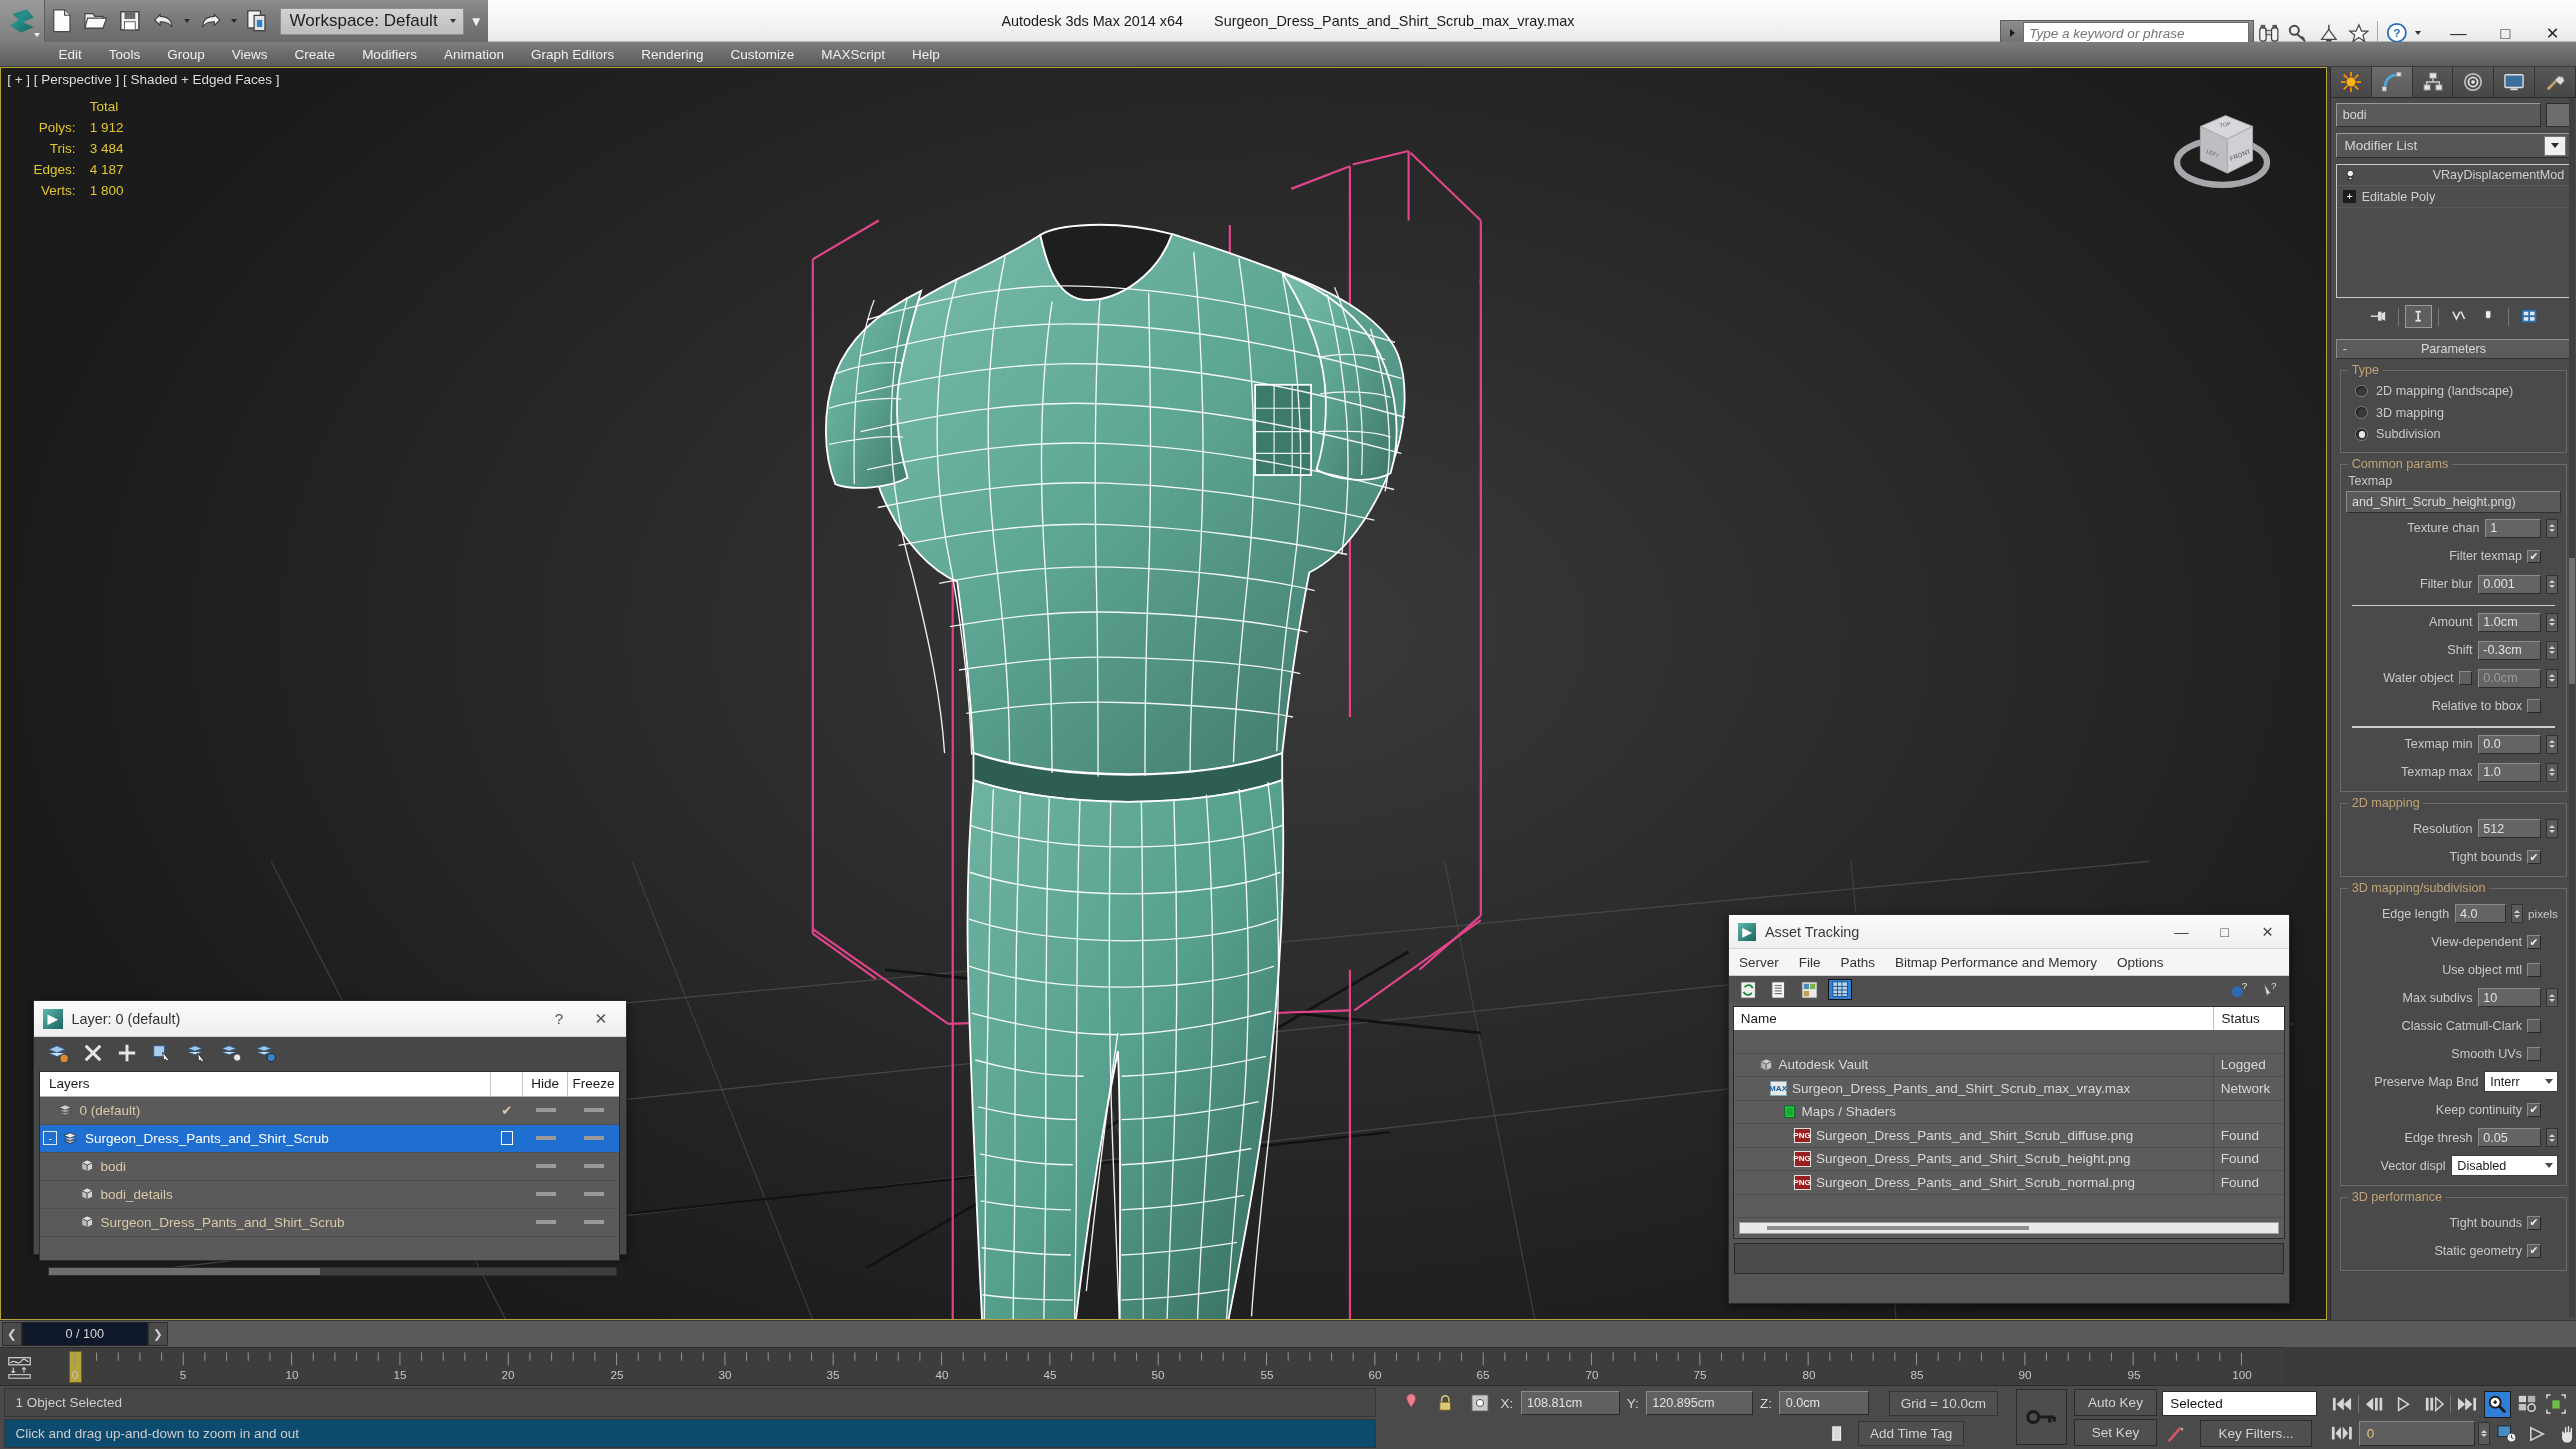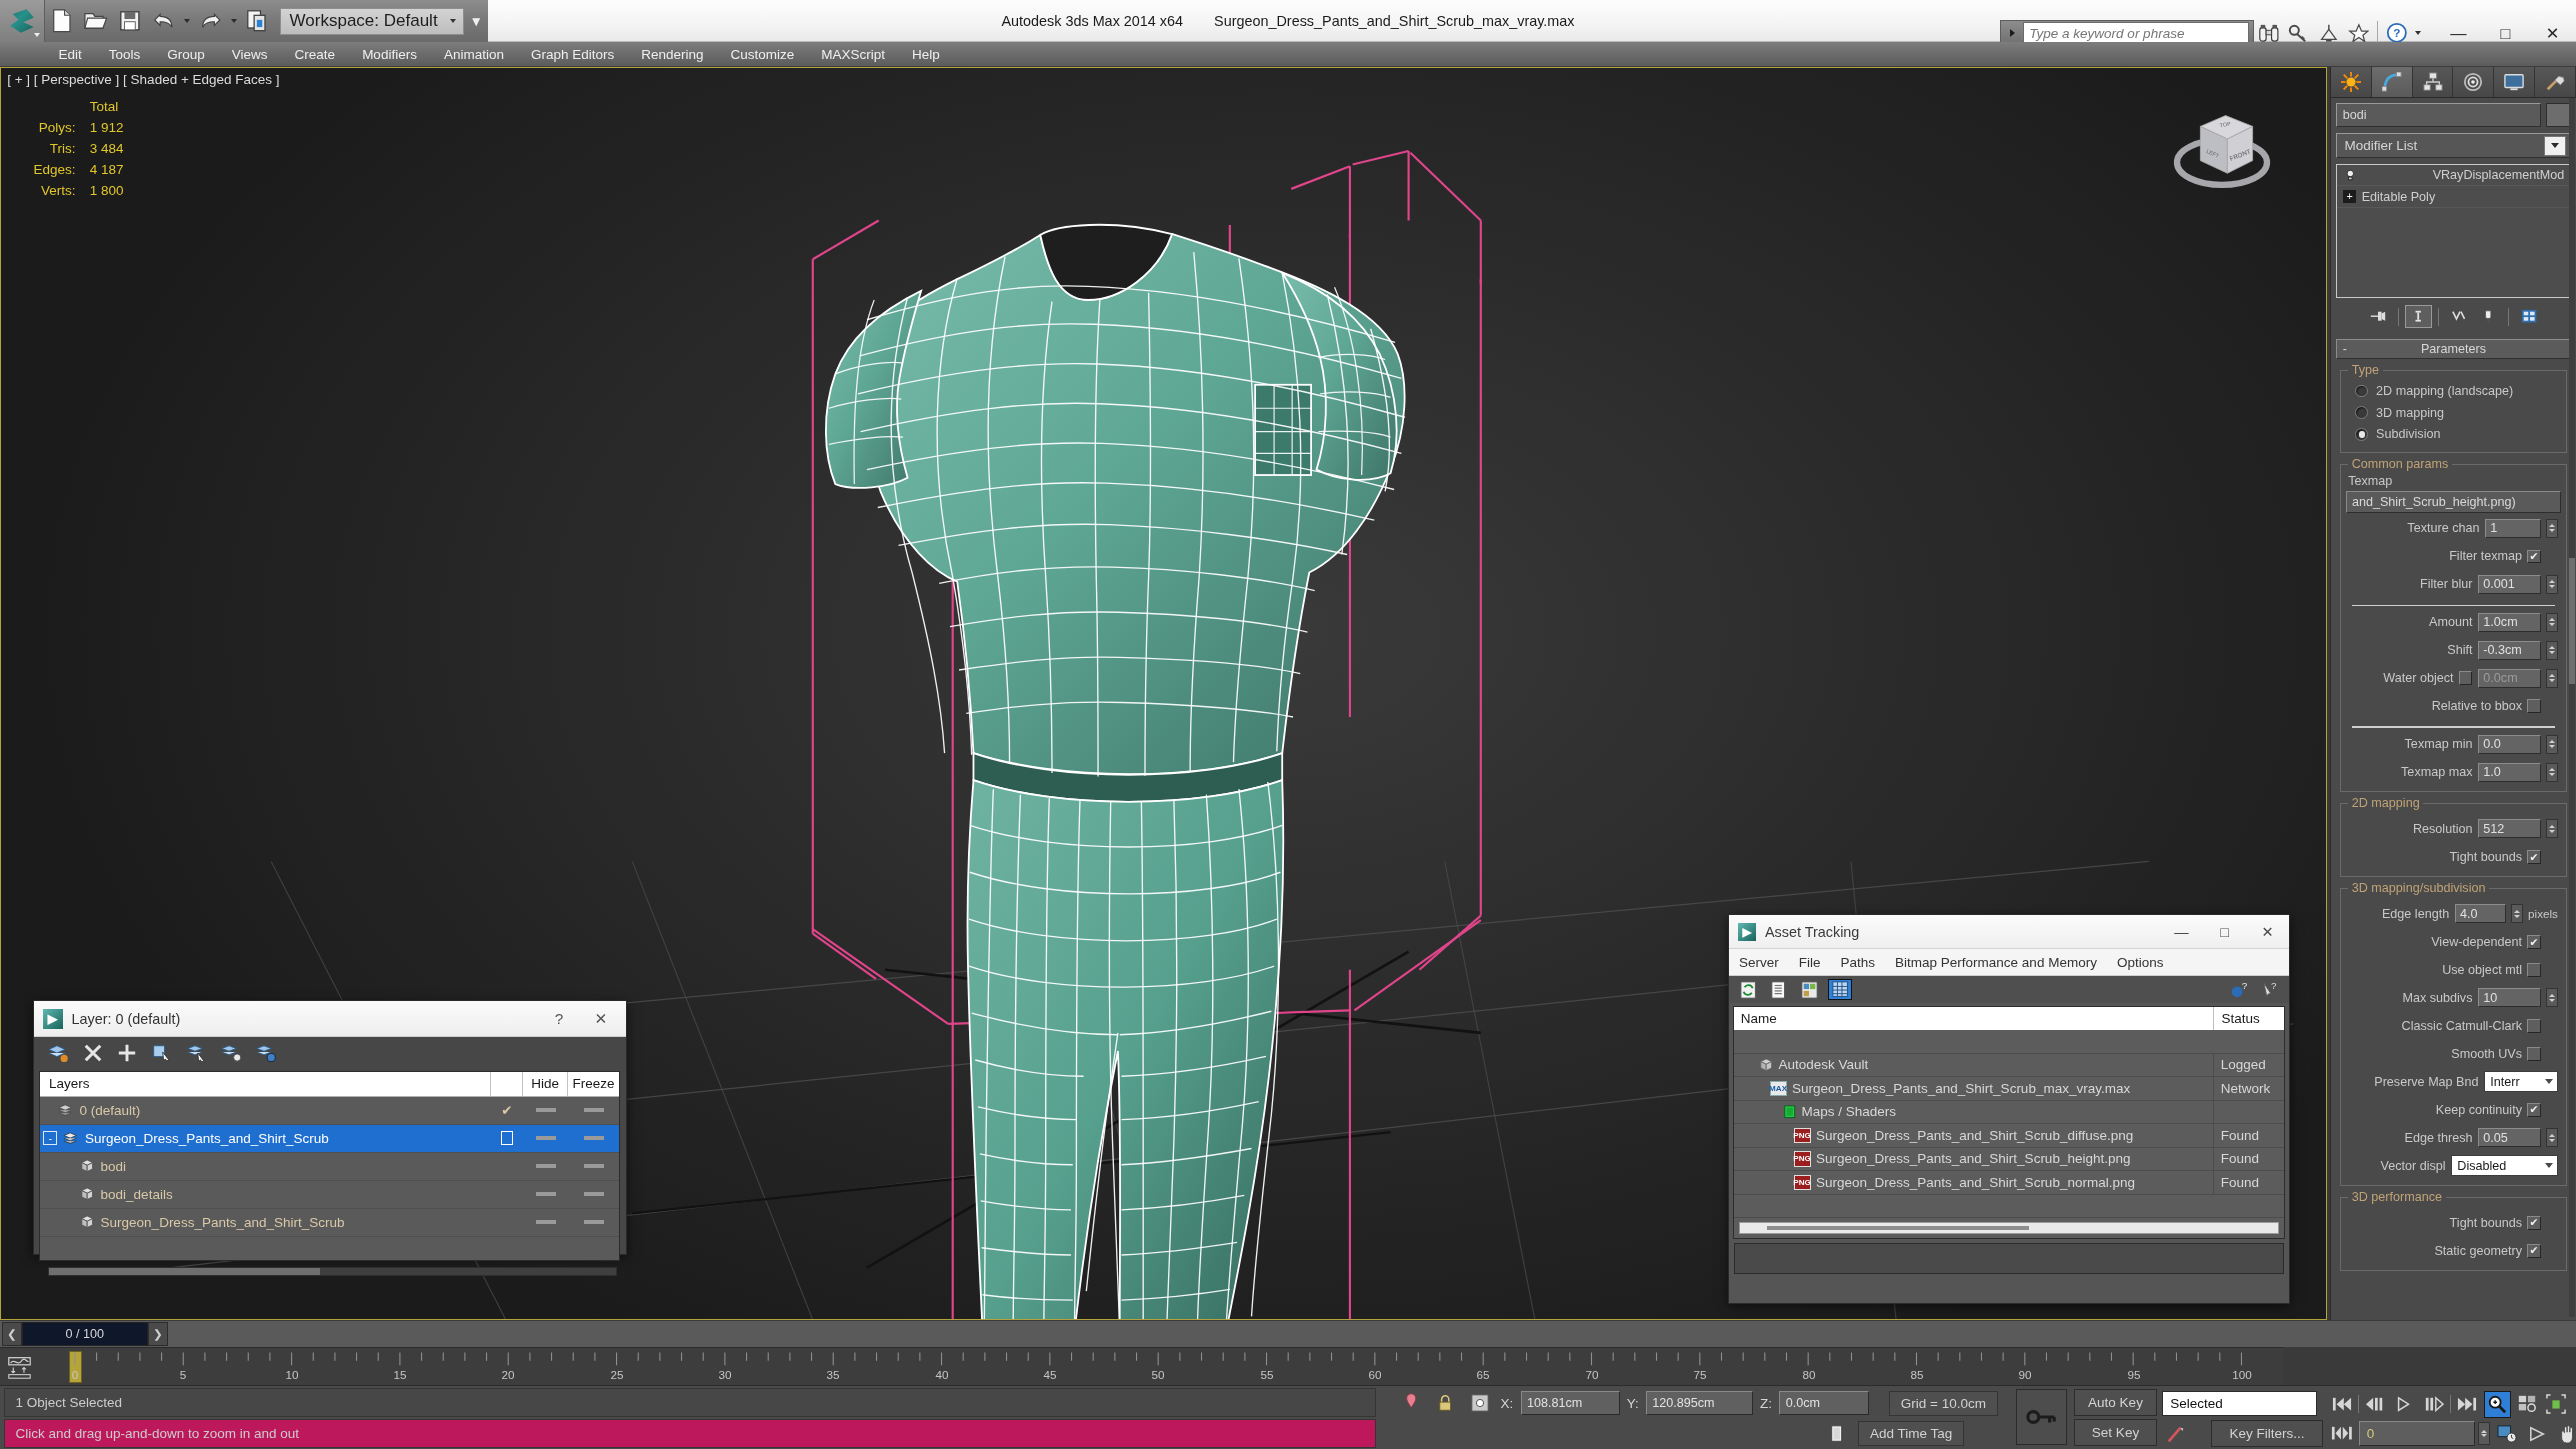--- a/index.html
+++ b/index.html
@@ -253,21 +253,21 @@
   .frbox{width:126px;height:23.5px;background:#0f172a;border:0.9px solid #232323;color:#d7d7d7;font-size:12.6px;
     display:flex;align-items:center;justify-content:center;}
   .timeline{position:absolute;left:0;top:1347px;width:2283px;height:38px;background:#3d3d3d;border-top:0.9px solid #2b2b2b;}
   .tl-keyicon{position:absolute;left:3.6px;top:4.5px;width:32.5px;height:29px;display:flex;align-items:center;justify-content:center;}
   .tl-slider{position:absolute;left:69px;top:2.7px;width:12.6px;height:32.5px;background:#b5a43a;border:0.9px solid #6d631e;}
   .tlab{position:absolute;top:20px;font-size:11.7px;color:#c6c6c6;transform:translateX(-50%);}
 
   .statusarea{position:absolute;left:0;top:1385px;width:2576px;height:64px;background:#4a4a4a;border-top:0.9px solid #2b2b2b;}
   .prompt-line{position:absolute;left:3.6px;top:1.8px;width:1372px;height:29px;border:0.9px solid #353535;background:#474747;
     color:#cdcdcd;font-size:13.5px;display:flex;align-items:center;padding-left:10.8px;}
-  .prompt-line2{position:absolute;left:3.6px;top:32.5px;width:1372px;height:29px;border:0.9px solid #353535;background:#be185d;
+  .prompt-line2{position:absolute;left:3.6px;top:32.5px;width:1372px;height:29px;border:0.9px solid #353535;background:#0c4a6e;
     color:#cdcdcd;font-size:13.5px;display:flex;align-items:center;padding-left:10.8px;}
   .xyzfield{height:23.5px;background:#606060;border:0.9px solid #2a2a2a;border-top-color:#8a8a8a;border-left-color:#8a8a8a;
     color:#e2e2e2;font-size:12.6px;display:flex;align-items:center;padding:0 5.4px;}
   .xyzlbl{color:#d6d6d6;font-size:13.5px;}
   .gridbox{height:25px;background:#4f4f4f;border:0.9px solid #343434;color:#d2d2d2;font-size:13.5px;
     display:flex;align-items:center;padding:0 10.8px;}
   .keybtn{height:27px;background:#4f4f4f;border:0.9px solid #2c2c2c;color:#d3d3d3;font-size:13.5px;
     display:flex;align-items:center;justify-content:center;}
   .selsel{height:25px;background:#fff;border:0.9px solid #2b2b2b;color:#111;font-size:13.5px;
     display:flex;align-items:center;justify-content:space-between;padding:0 4.5px 0 7.2px;}
@@ -1437,21 +1437,21 @@
       <span class="keybtn" style="width:83px">Auto Key</span>
       <span class="keybtn" style="width:83px">Set Key</span>
     </div>
 
     <div style="position:absolute;left:2162px;top:4.5px;">
       <span class="selsel" style="width:155px">
         <span>Selected</span>
           <i></i>
       </span>
     </div>
-    <div style="position:absolute;left:2162px;top:34px;display:flex;align-items:center;gap:22px;">
+    <div style="position:absolute;left:2162px;top:34px;display:flex;align-items:center;gap:11px;">
       <span class="navic">
         <svg width="20" height="20" viewBox="0 0 22 22">
             <path d="M3 19L16 4" stroke="#d2565e" stroke-width="3"></path>
             <path d="M16 4l3 1-1 3z" fill="#d0d0d0"></path>
           </svg>
       </span>
       <span class="keybtn" style="width:112px">Key Filters...</span>
     </div>
 
     <div style="position:absolute;left:2328px;top:4.5px;display:flex;align-items:center;gap:2.7px;">

